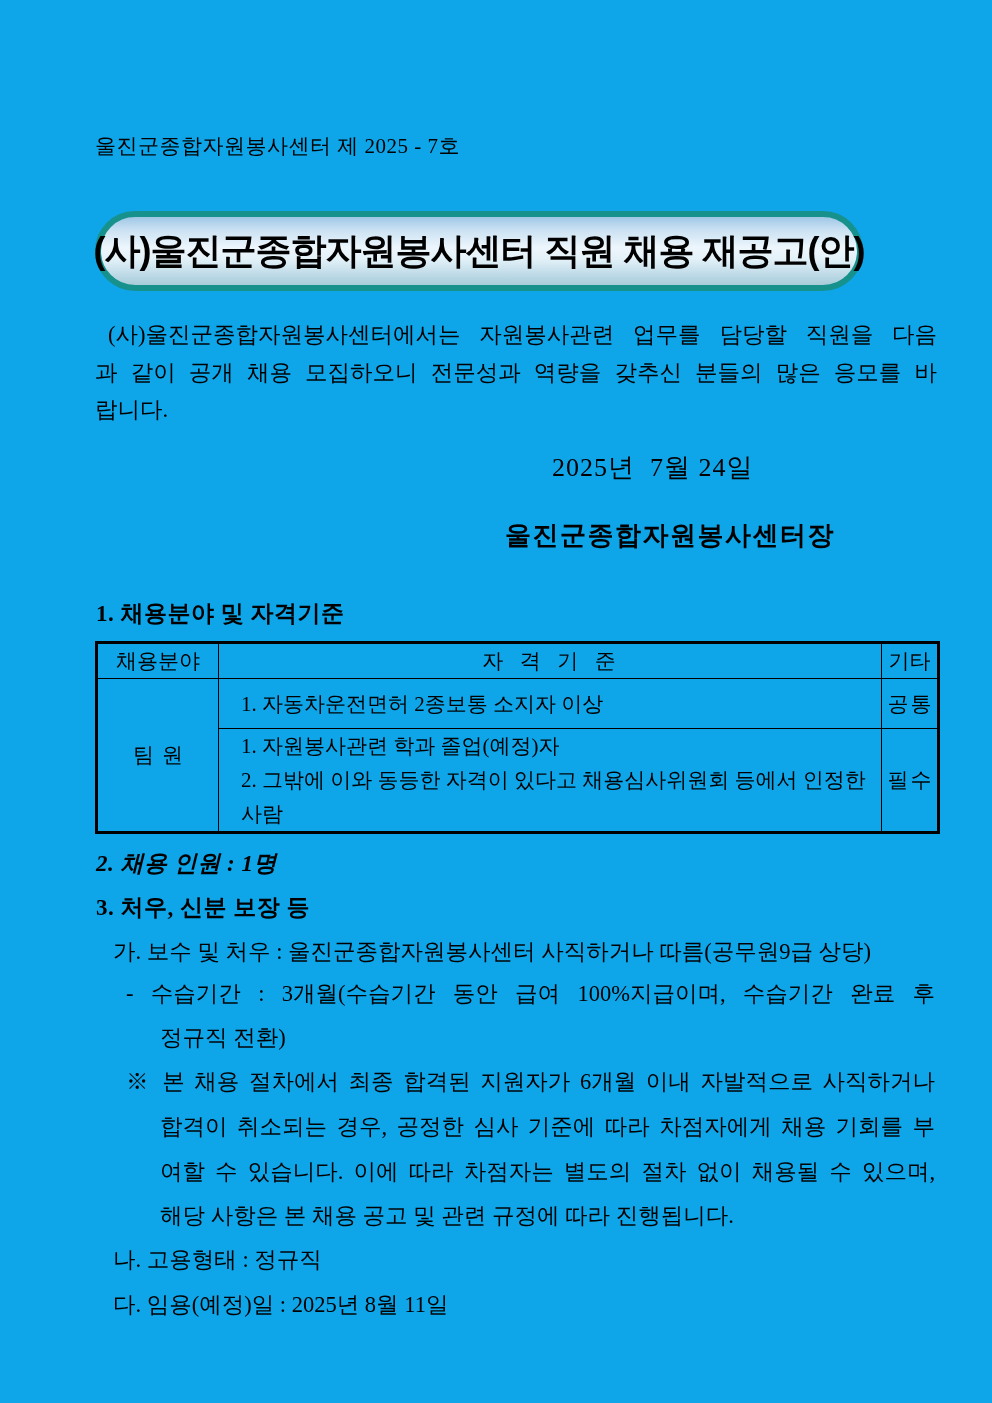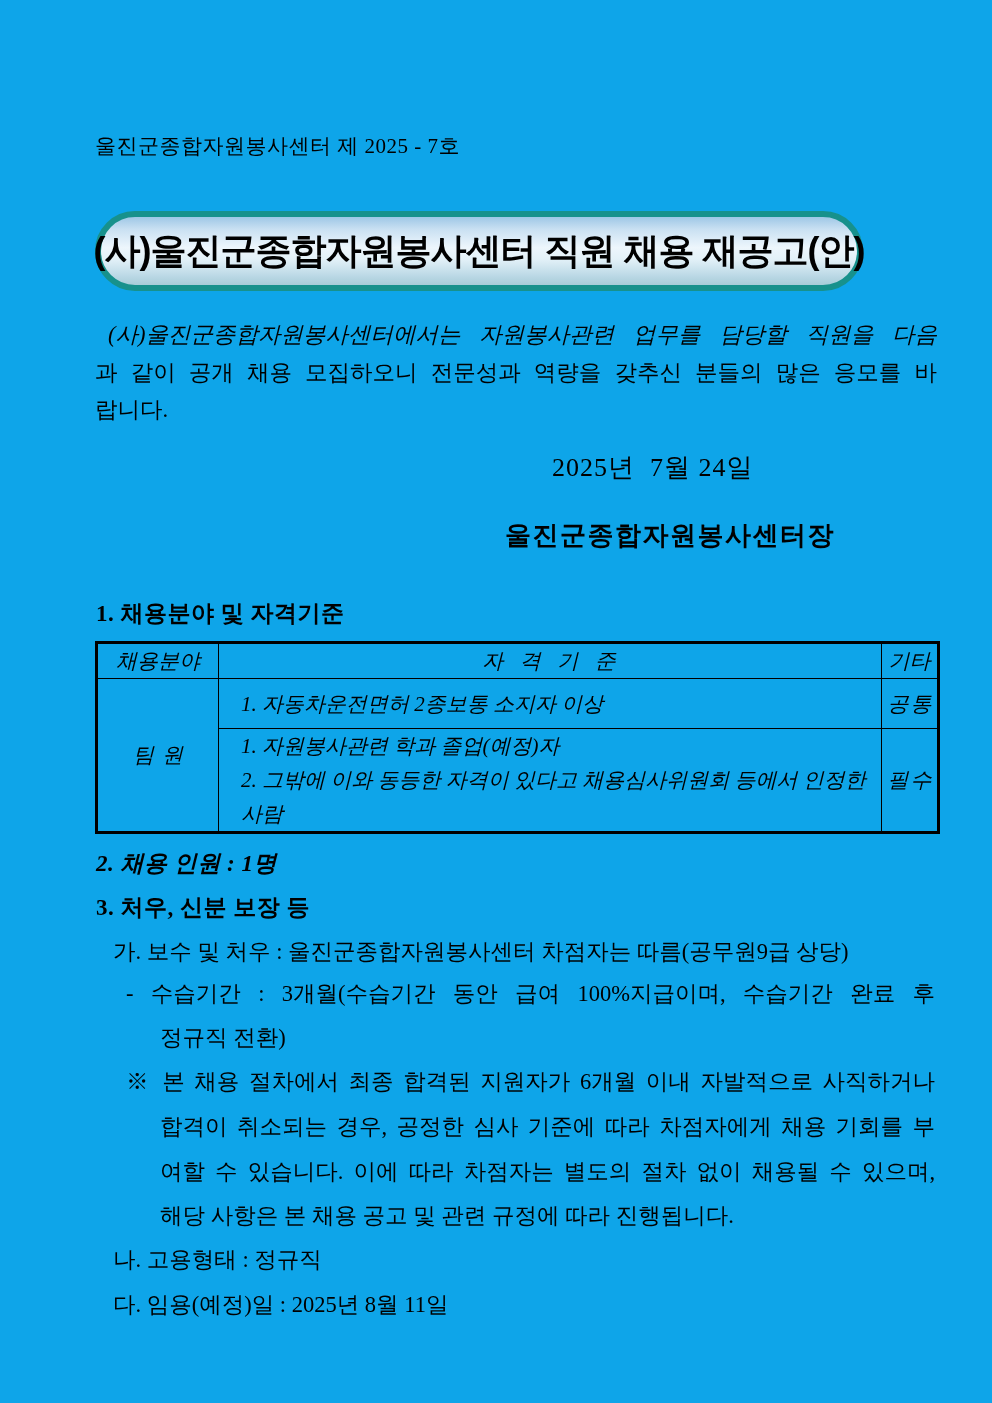--- a/index.html
+++ b/index.html
@@ -22,36 +22,36 @@
     display:flex; align-items:center; justify-content:center;margin-top:28px;
   }
   .banner-title {
     font-family:"Liberation Sans","DejaVu Sans",sans-serif;
     font-weight:bold; font-size:36px; letter-spacing:-1px; white-space:nowrap;
   }
 
   .intro { left:95px; top:316px; width:842px; font-size:22.5px; line-height:37.5px; }
   .intro .line { text-align:justify; }
   .intro .line.full { text-align-last:justify; }
-  .intro .line.first { text-indent:13px;font-style:italic; }
+  .intro .line.first { text-indent:13px; }
 
   .date-line { left:552px; top:450px; font-size:26px; white-space:pre; letter-spacing:1px; }
   .signature-line { left:505px; top:518px; font-size:26px; font-weight:bold; letter-spacing:1.5px; white-space:pre; }
 
   .sec-heading { font-size:23px; font-weight:bold; letter-spacing:0.5px; white-space:pre; }
   .h1 { left:96px; top:598px; }
   .h2 { left:96px; top:848px;font-style:italic; }
   .h3 { left:96px; top:892px; }
 
   table.qual-table {
     position:absolute; left:95px; top:641px; width:842px;
     border-collapse:collapse; table-layout:fixed;
     font-size:21px;
   }
-  table.qual-table { border:3px solid #000;font-style:italic; }
+  table.qual-table { border:3px solid #000; }
   .qual-table th, .qual-table td { border:1.5px solid #000; font-weight:normal; vertical-align:middle; }
   .col-field { width:122px; } .col-criteria { width:663px; } .col-etc { width:57px; }
   .qual-table thead th { height:36px; text-align:center; }
   .th-criteria { white-space:pre; letter-spacing:2px; }
   .cell-position { text-align:center; letter-spacing:8px; text-indent:8px; }
   .cell-criteria { padding-left:22px; }
   .row-common td { height:50px; }
   .row-required td { height:100px; }
   .cell-etc { text-align:center; letter-spacing:2px; text-indent:2px; }
   .crit-line { line-height:34px; }
@@ -117,21 +117,21 @@
         </td>
         <td class="cell-etc">필수</td>
       </tr>
     </tbody>
   </table>
 
   <div class="abs sec-heading h2">2. 채용 인원 : 1명</div>
 
   <div class="abs sec-heading h3">3. 처우, 신분 보장 등</div>
 
-  <div class="abs body-line item-ga">가. 보수 및 처우 : 울진군종합자원봉사센터 차점자는 따름(공무원9급 상당)</div>
+  <div class="abs body-line item-ga">가. 보수 및 처우 : 울진군종합자원봉사센터 사직하거나 따름(공무원9급 상당)</div>
 
   <div class="abs body-line jline prob-0">- 수습기간 : 3개월(수습기간 동안 급여 100%지급이며, 수습기간 완료 후</div>
   <div class="abs body-line prob-1">정규직 전환)</div>
 
   <div class="abs body-line jline note-0">※ 본 채용 절차에서 최종 합격된 지원자가 6개월 이내 자발적으로 사직하거나</div>
   <div class="abs body-line jline note-1">합격이 취소되는 경우, 공정한 심사 기준에 따라 차점자에게 채용 기회를 부</div>
   <div class="abs body-line jline note-2">여할 수 있습니다. 이에 따라 차점자는 별도의 절차 없이 채용될 수 있으며,</div>
   <div class="abs body-line note-3">해당 사항은 본 채용 공고 및 관련 규정에 따라 진행됩니다.</div>
 
   <div class="abs body-line item-na">나. 고용형태 : 정규직</div>

